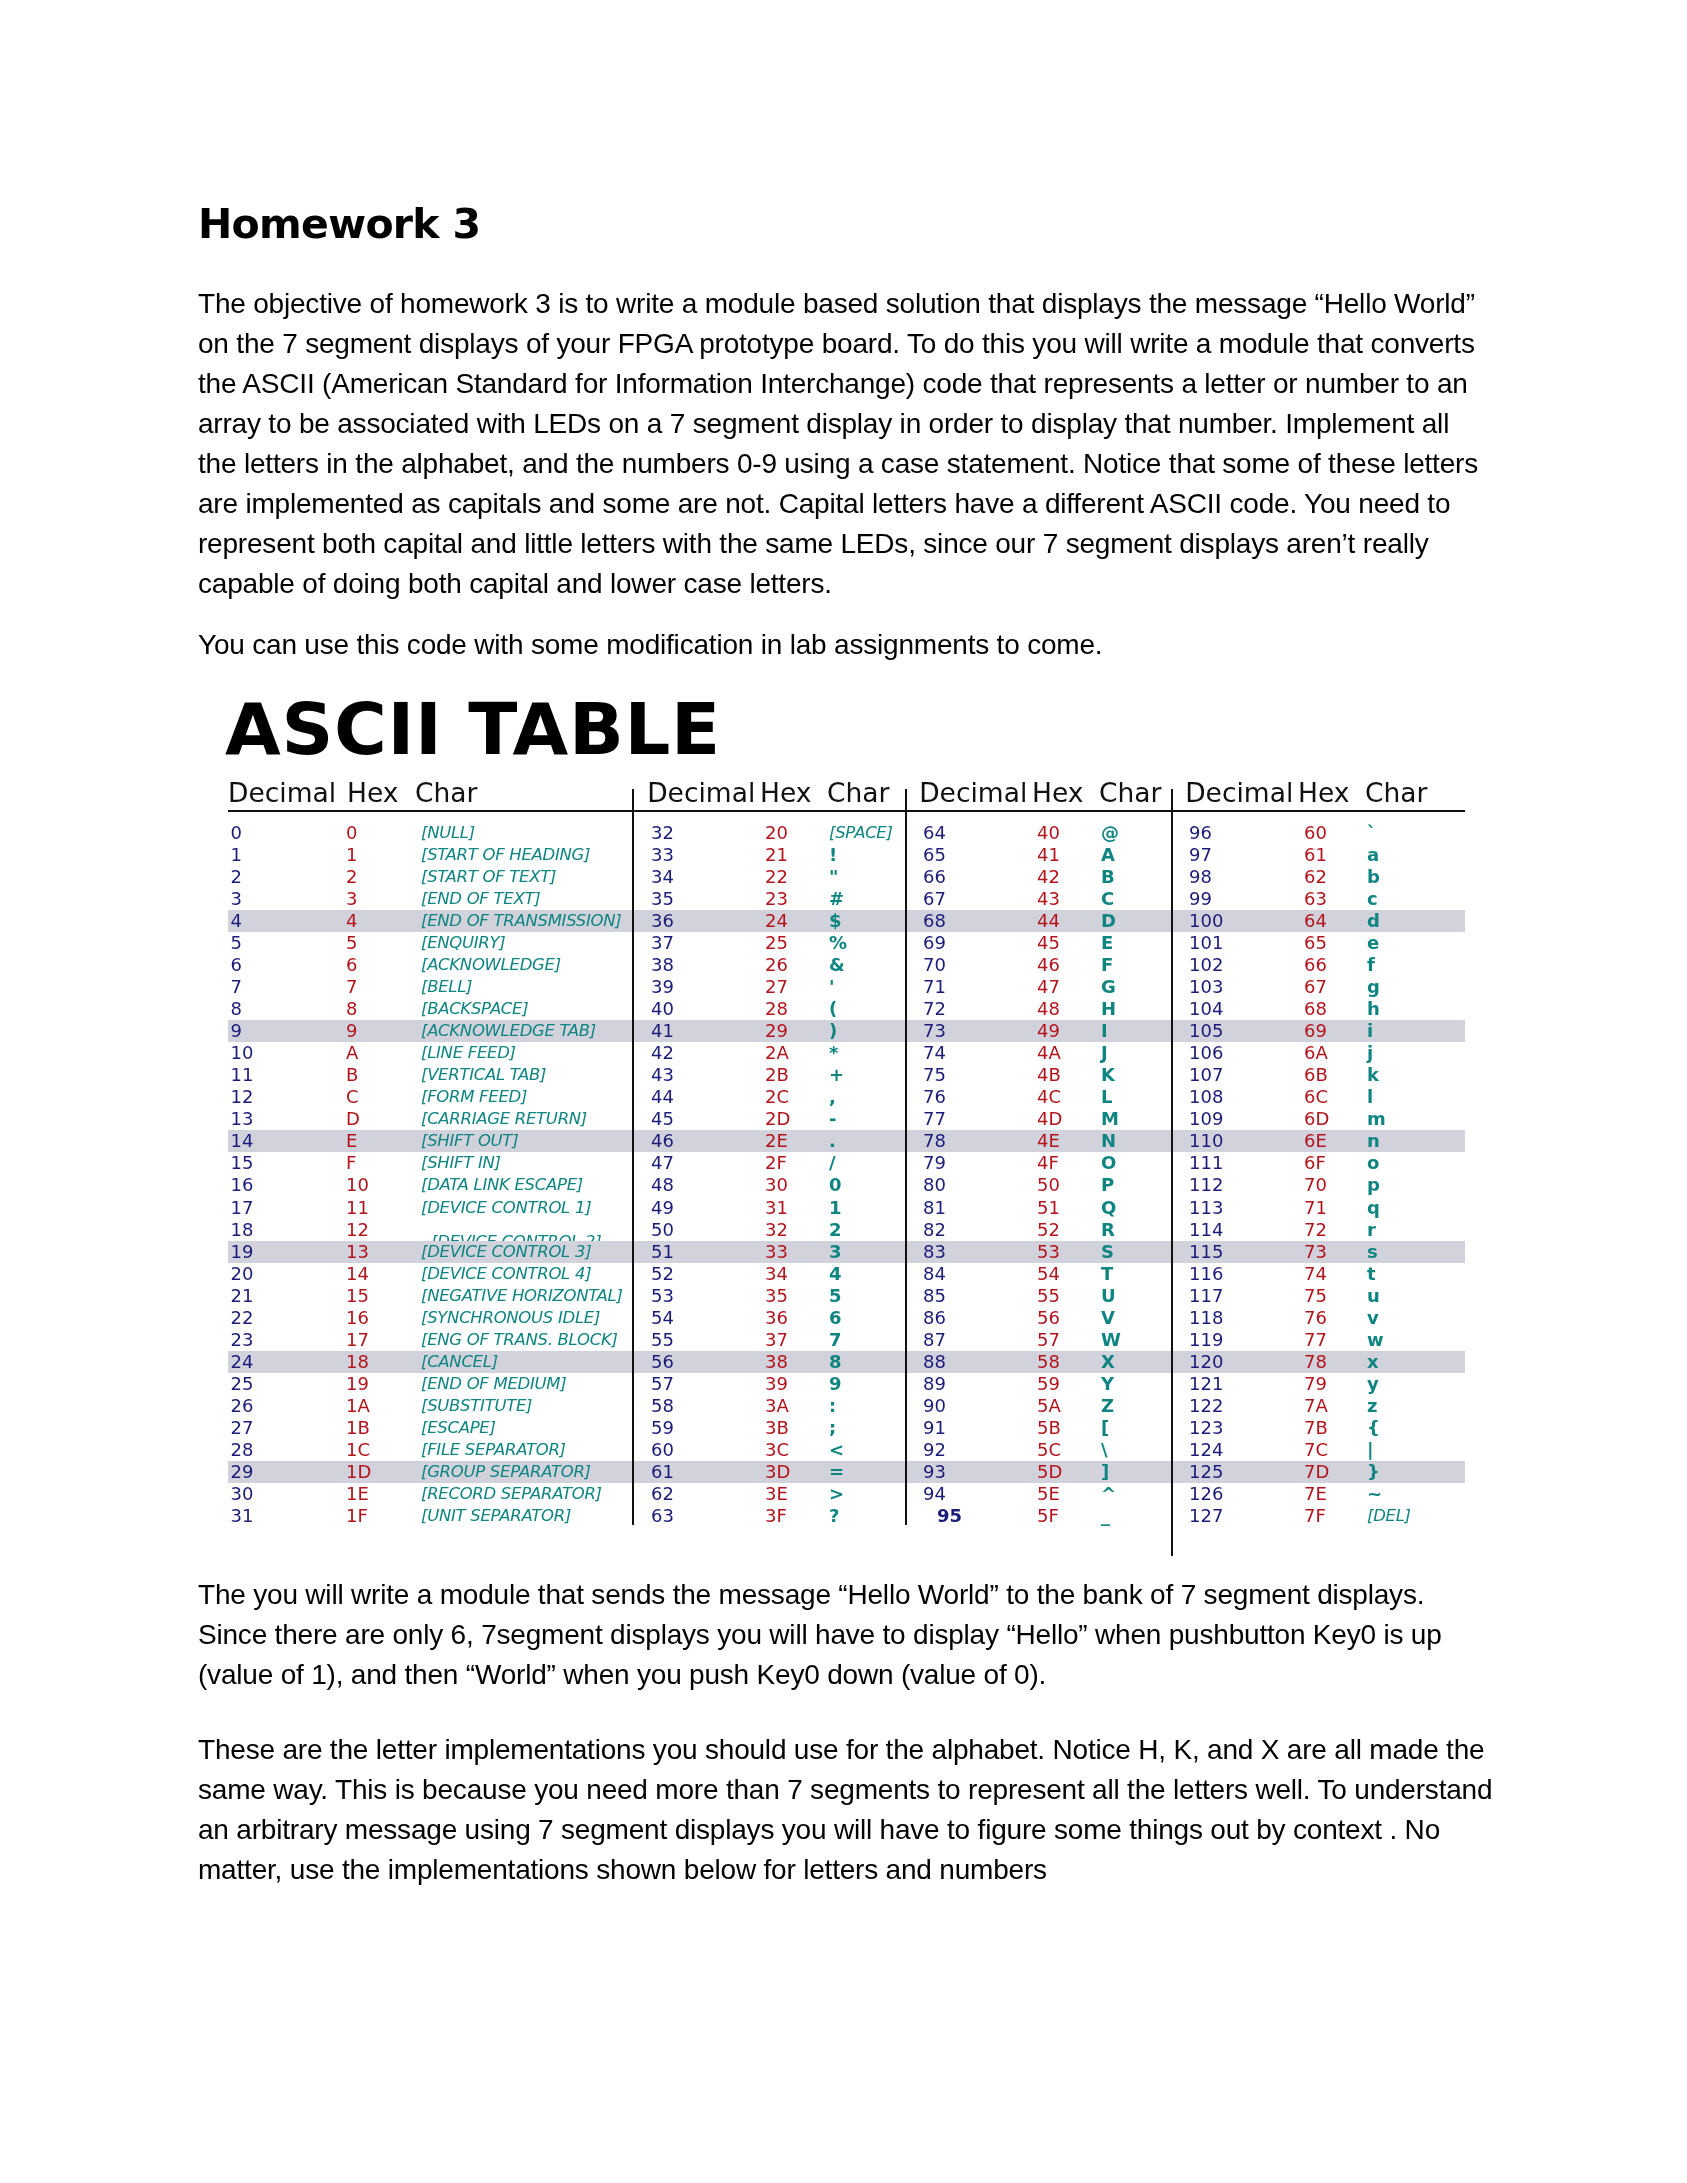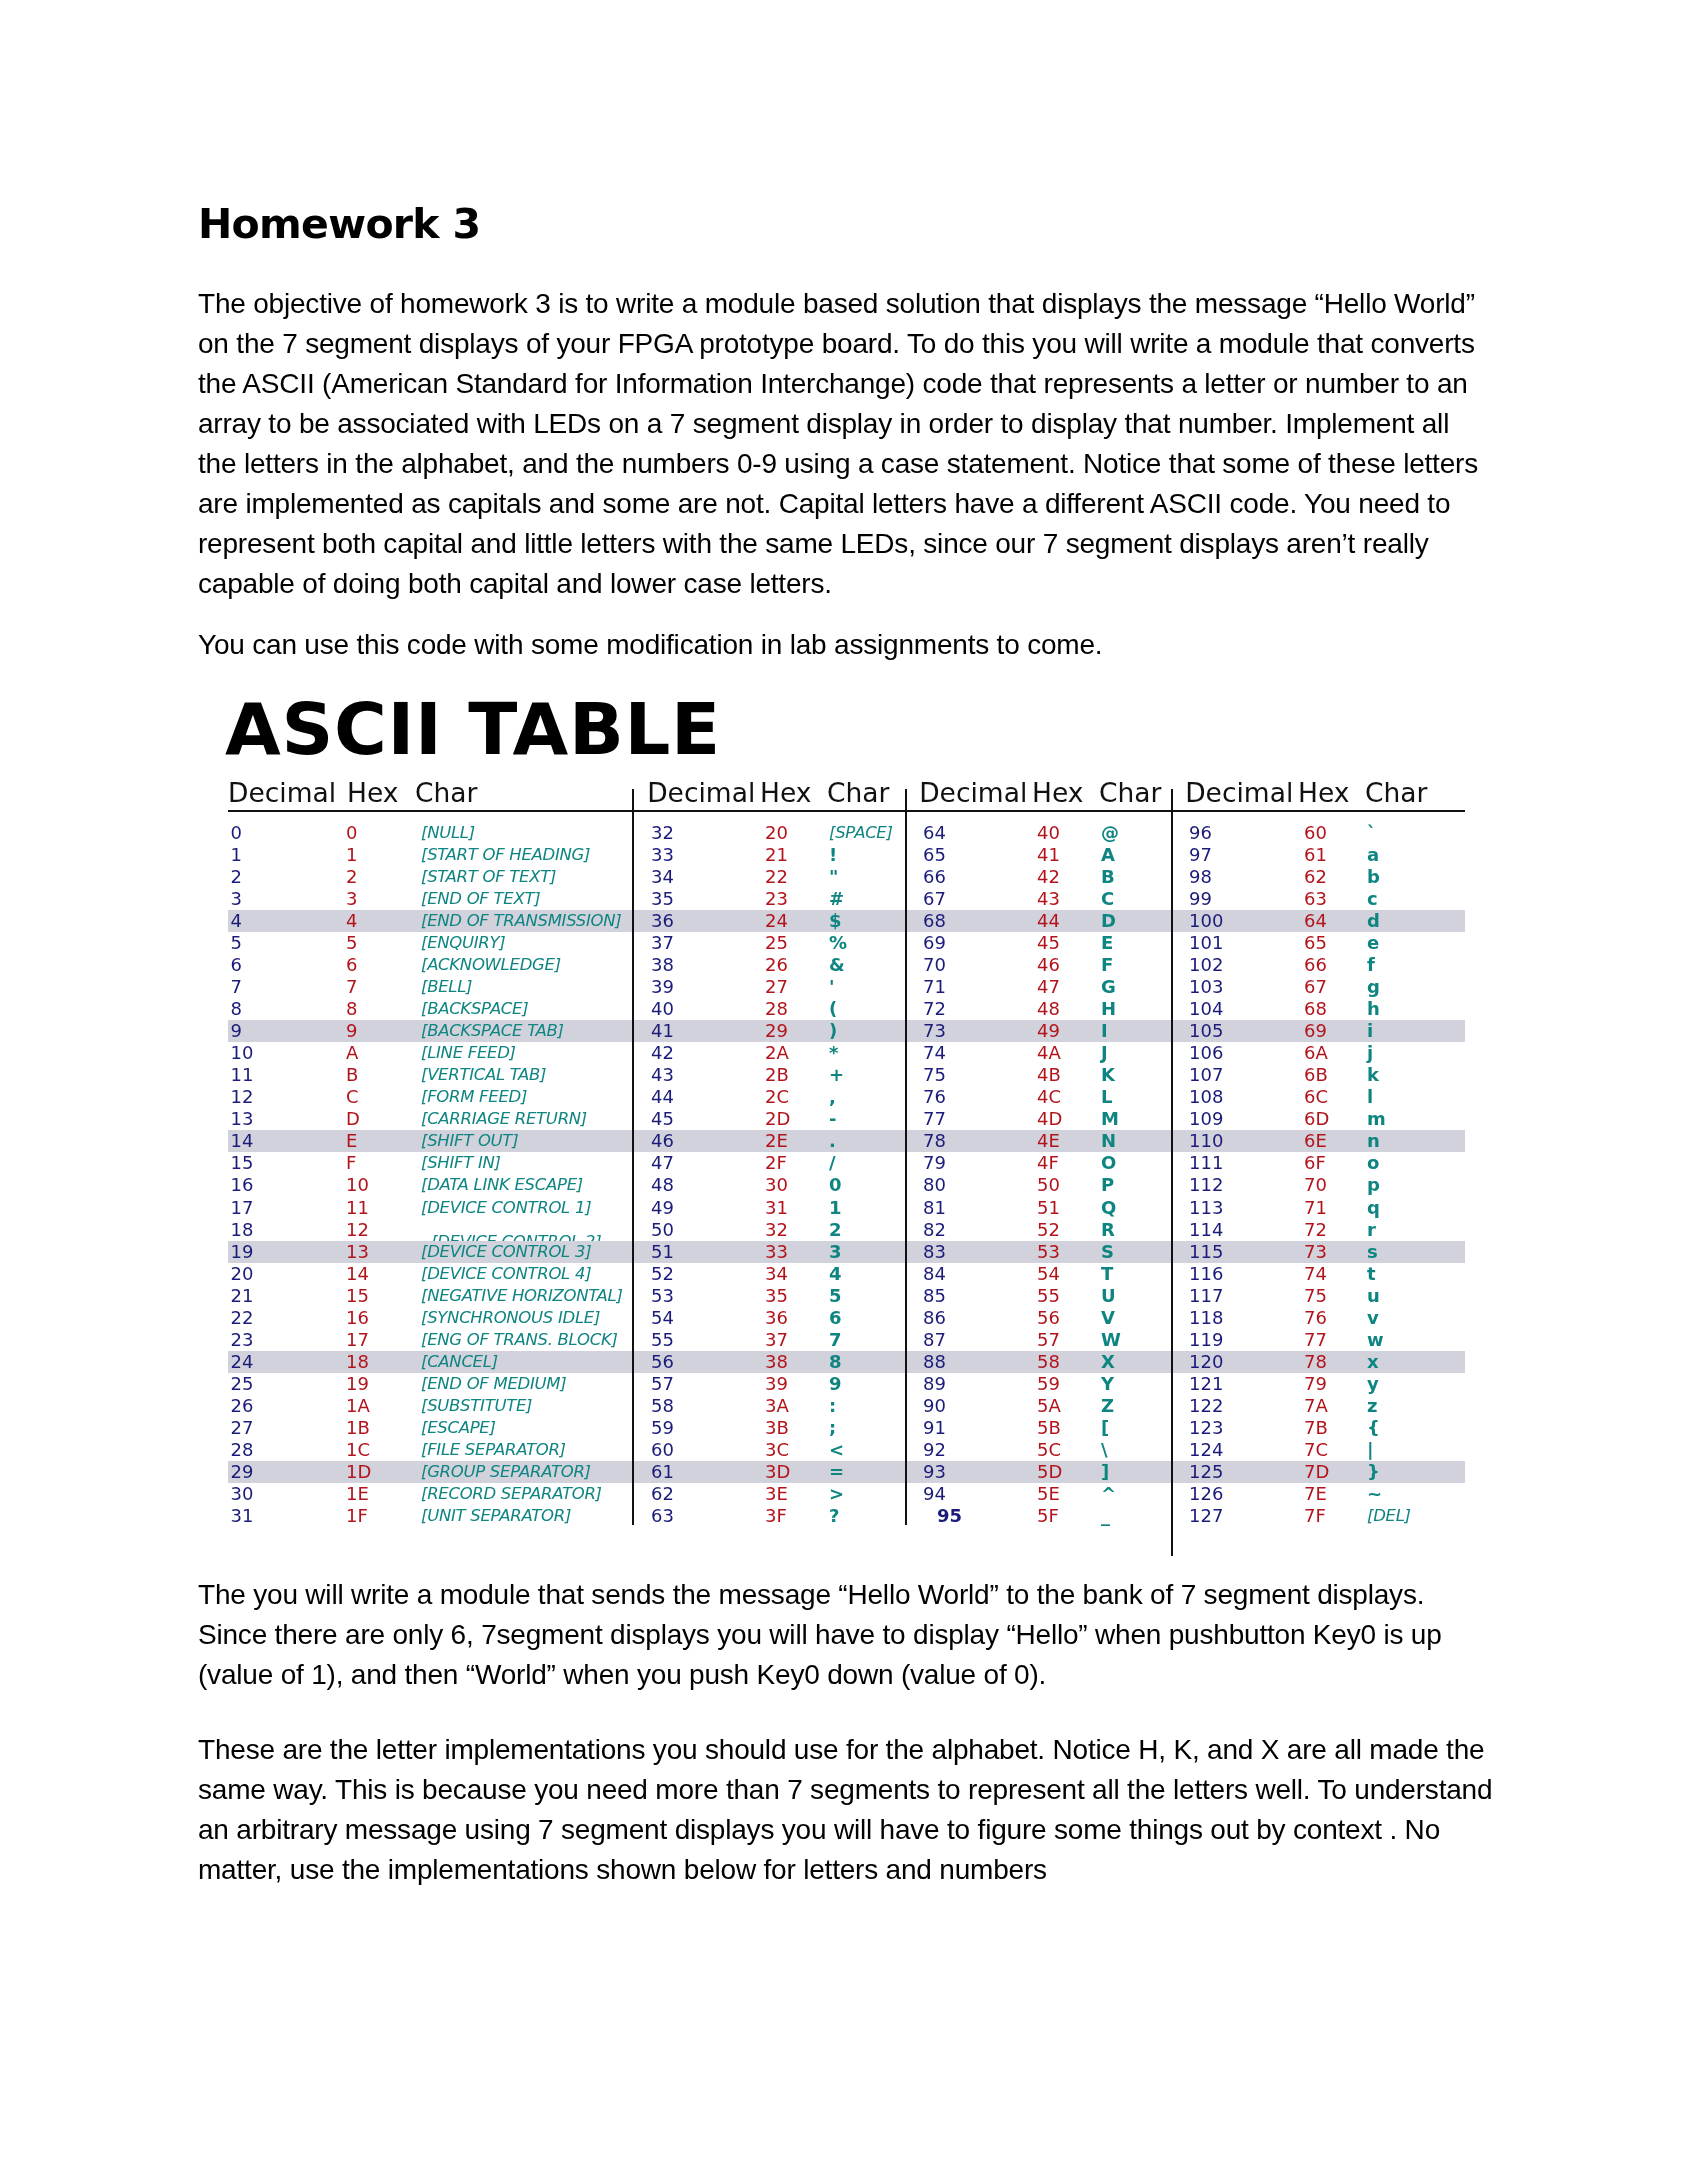--- a/index.html
+++ b/index.html
@@ -91,21 +91,21 @@
         <span class="cell chr ctrl" style="left: 193px;">[BELL]</span>
       </div>
       <div class="row" style="top: 221px; width: 405px;">
         <span class="cell dec" style="left: 2.6px;">8</span>
         <span class="cell hex" style="left: 118px;">8</span>
         <span class="cell chr ctrl" style="left: 193px;">[BACKSPACE]</span>
       </div>
       <div class="row shade" style="top: 243px; width: 405px;">
         <span class="cell dec" style="left: 2.6px;">9</span>
         <span class="cell hex" style="left: 118px;">9</span>
-        <span class="cell chr ctrl" style="left: 193px;">[BACKSPACE TAB]</span>
+        <span class="cell chr ctrl" style="left: 193px;">[ACKNOWLEDGE TAB]</span>
       </div>
       <div class="row" style="top: 265px; width: 405px;">
         <span class="cell dec" style="left: 2.6px;">10</span>
         <span class="cell hex" style="left: 118px;">A</span>
         <span class="cell chr ctrl" style="left: 193px;">[LINE FEED]</span>
       </div>
       <div class="row" style="top: 287px; width: 405px;">
         <span class="cell dec" style="left: 2.6px;">11</span>
         <span class="cell hex" style="left: 118px;">B</span>
         <span class="cell chr ctrl" style="left: 193px;">[VERTICAL TAB]</span>

